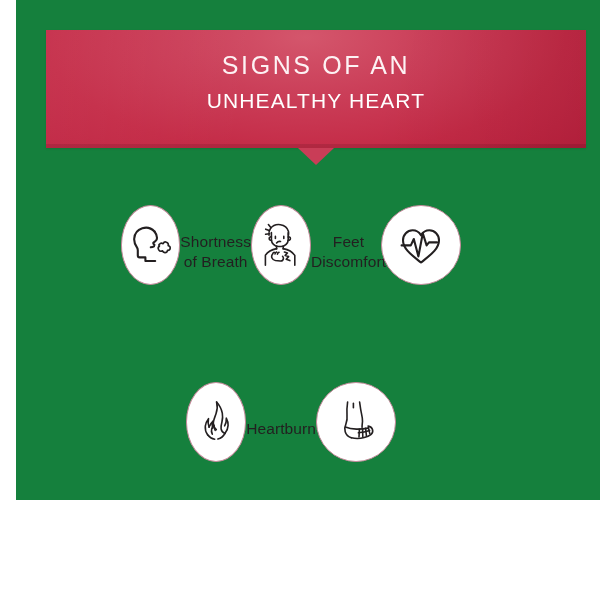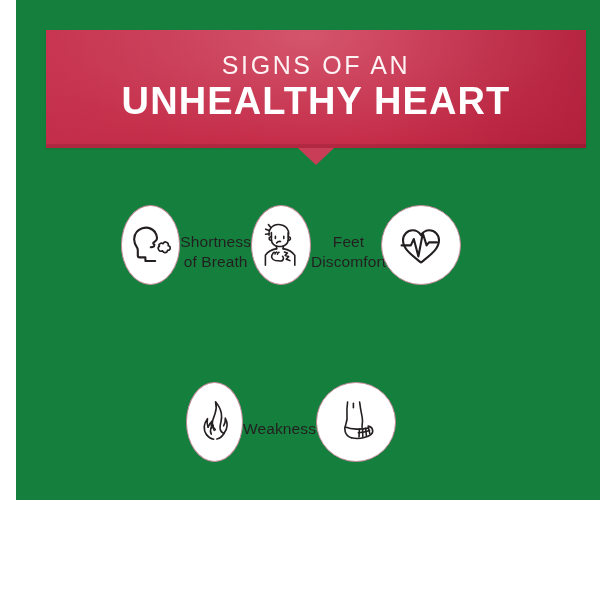--- a/index.html
+++ b/index.html
@@ -75,22 +75,22 @@
     color: #fdf2f4;
     font-size: 25px;
     font-weight: 300;
     letter-spacing: 2.6px;
     line-height: 30px;
     font-family: "Liberation Sans", sans-serif;
   }
   .title-line2 {
     display: block;
     color: #ffffff;
-    font-size: 38px;
-    font-weight: 700;
+    font-size: 21px;
+    font-weight: 400;
     letter-spacing: 1.1px;
     line-height: 36px;
     margin-top: 3px;
     font-family: "Liberation Sans", sans-serif;
   }
 
   
   .banner-notch {
     position: absolute;
     left: 282px;
@@ -252,21 +252,21 @@
 
           <path class="glyph-thin" d="M17.6 38.8c-1.9-2.6-2.6-5.6-2.3-8.6 0.3-2.8 1.5-5.3 3.2-7.5 -0.7 3.2-0.4 6.0 0.6 8.4"></path>
           <path class="glyph-thin" d="M19.1 31.1c0.8-2.4 2.2-4.4 4.0-6.0 -0.9 2.6-1.0 4.9-0.5 7.0"></path>
 
           <path class="glyph-thin" d="M22.3 38.2c-0.9-1.7-1.1-3.4-0.6-5.1 0.4-1.5 1.3-2.8 2.4-3.9 -0.2 2.0 0.2 3.7 1.1 5.1"></path>
 
           <path class="glyph-thin" d="M17.6 38.8c1.7 2.4 4.2 4.0 7.1 4.4"></path>
           <path class="glyph-thin" d="M34.9 37.4c-1.4 2.9-4.0 4.9-7.0 5.6"></path>
         </svg>
       </div>
-      <div class="caption">Weakness</div>
+      <div class="caption">Heartburn</div>
     </div>
 
     <div class="item">
       <div class="icon-circle">
         <svg width="54" height="54" viewBox="0 0 54 54" aria-hidden="true">
 
           <path class="glyph-thin" d="M18.6 7.0c-0.6 4.6-0.9 8.6-0.6 12.2 0.3 3.6 0.2 6.6-1.0 9.4 -1.2 2.8-1.6 5.6-0.8 8.2 0.9 3.0 3.2 5.2 6.2 6.0"></path>
           <path class="glyph-thin" d="M30.6 7.0c0.5 3.6 0.9 7.0 1.6 10.2 0.7 3.2 1.4 6.0 1.3 9.0 -0.1 2.4-0.6 4.4-0.4 6.2"></path>
 
           <path class="glyph-thin" d="M24.4 8.4l0 4.4"></path>

